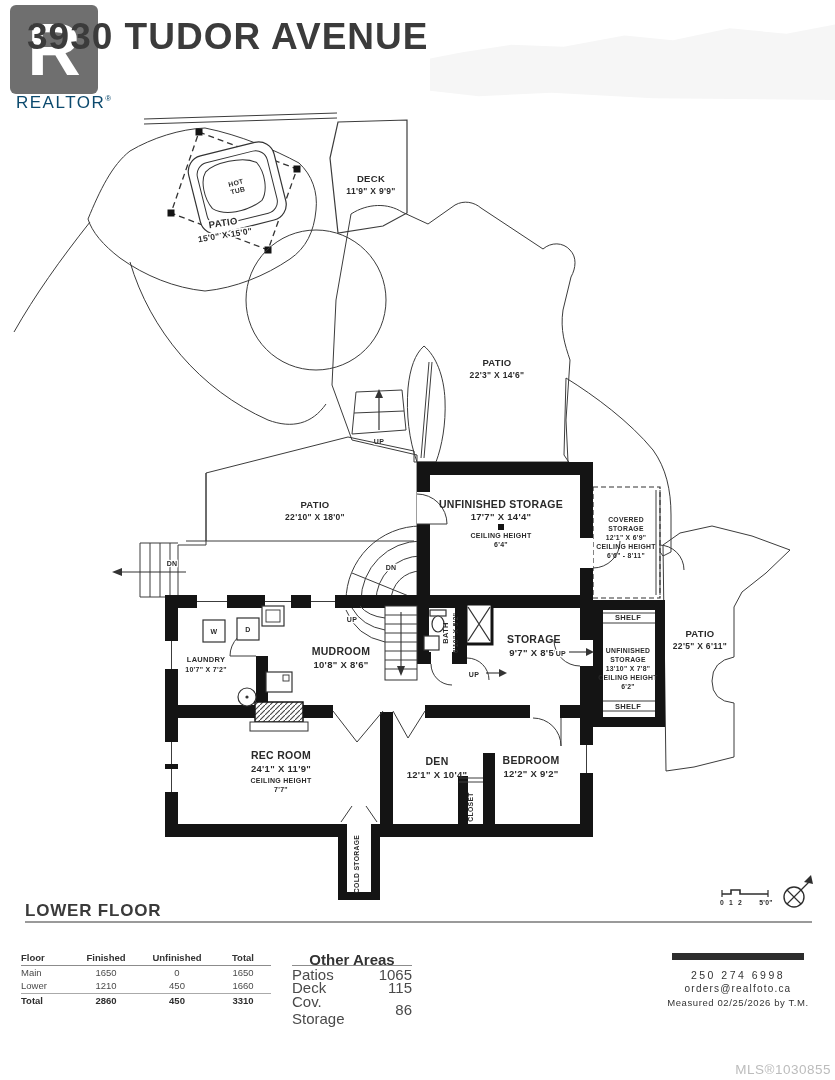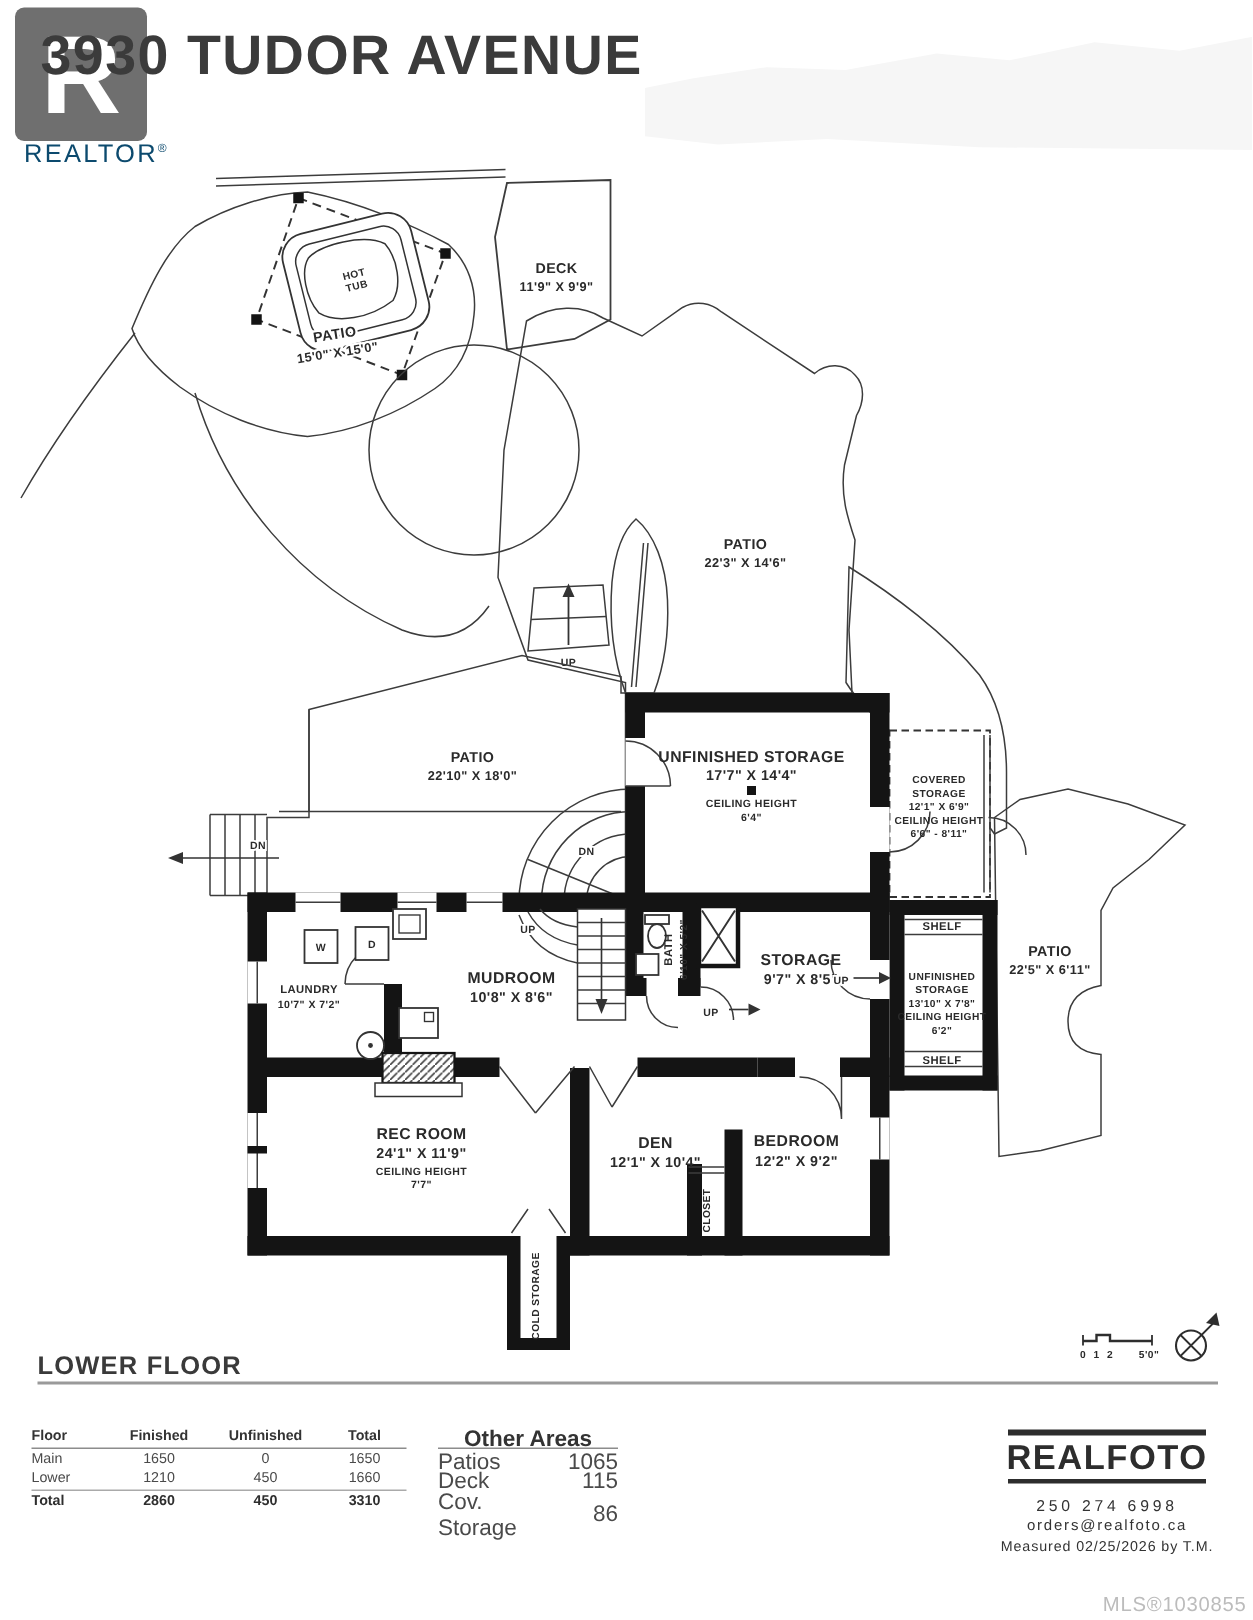--- a/index.html
+++ b/index.html
@@ -402,21 +402,20 @@
       <span>115</span>
     </div>
     <div class="o-row">
       <span>Cov. Storage</span>
       <span>86</span>
     </div>
   </div>
 
   <div class="rf">
     <div class="bar"></div>
-    <div class="brand">REALFOTO</div>
     <div class="bar"></div>
     <div class="phone">250 274 6998</div>
     <div class="email">orders@realfoto.ca</div>
     <div class="meas">Measured 02/25/2026 by T.M.</div>
   </div>
 
   <div class="mls">MLS®1030855</div>
 
 </div>
 

